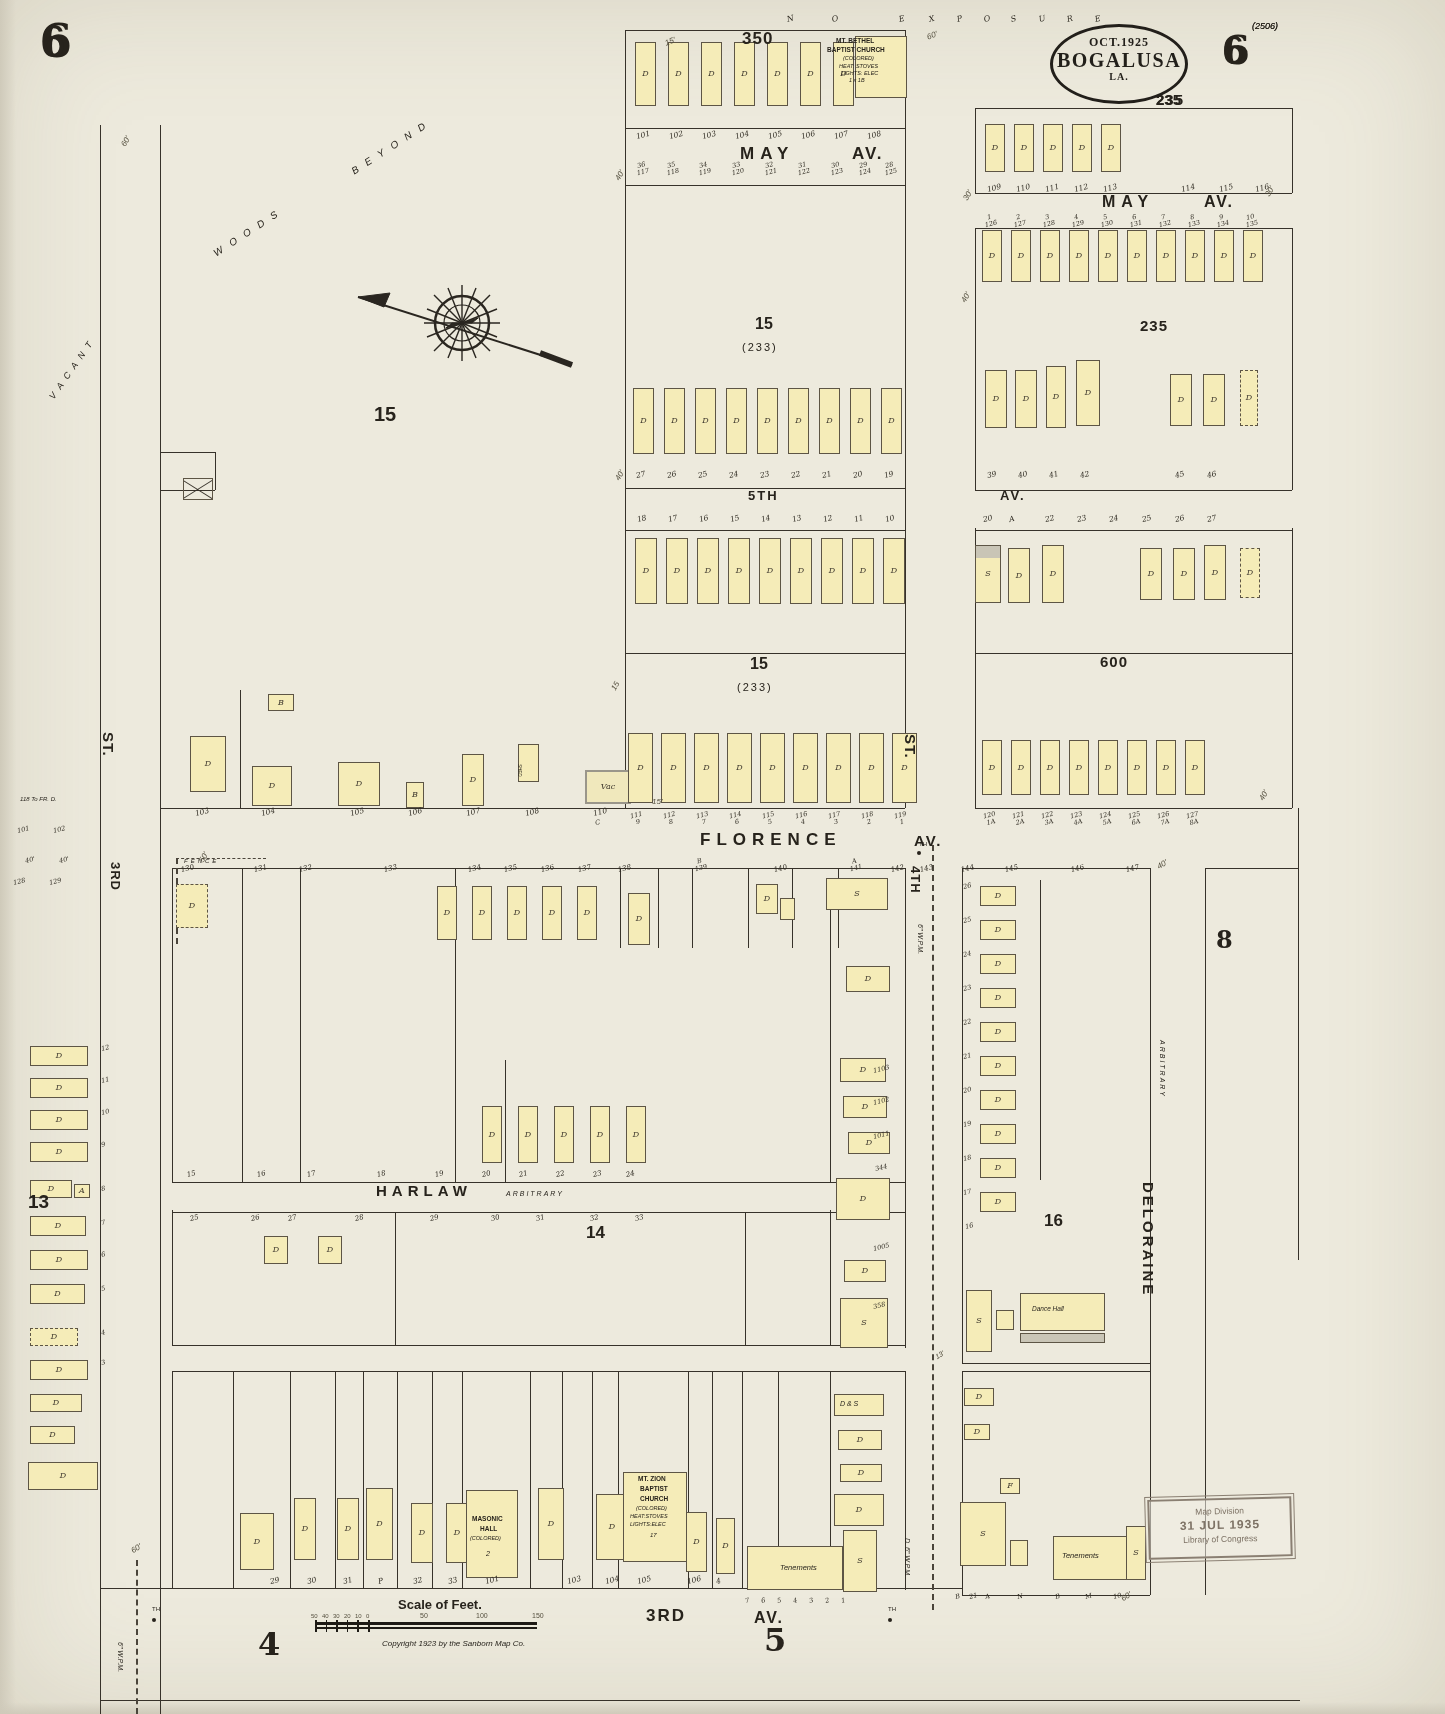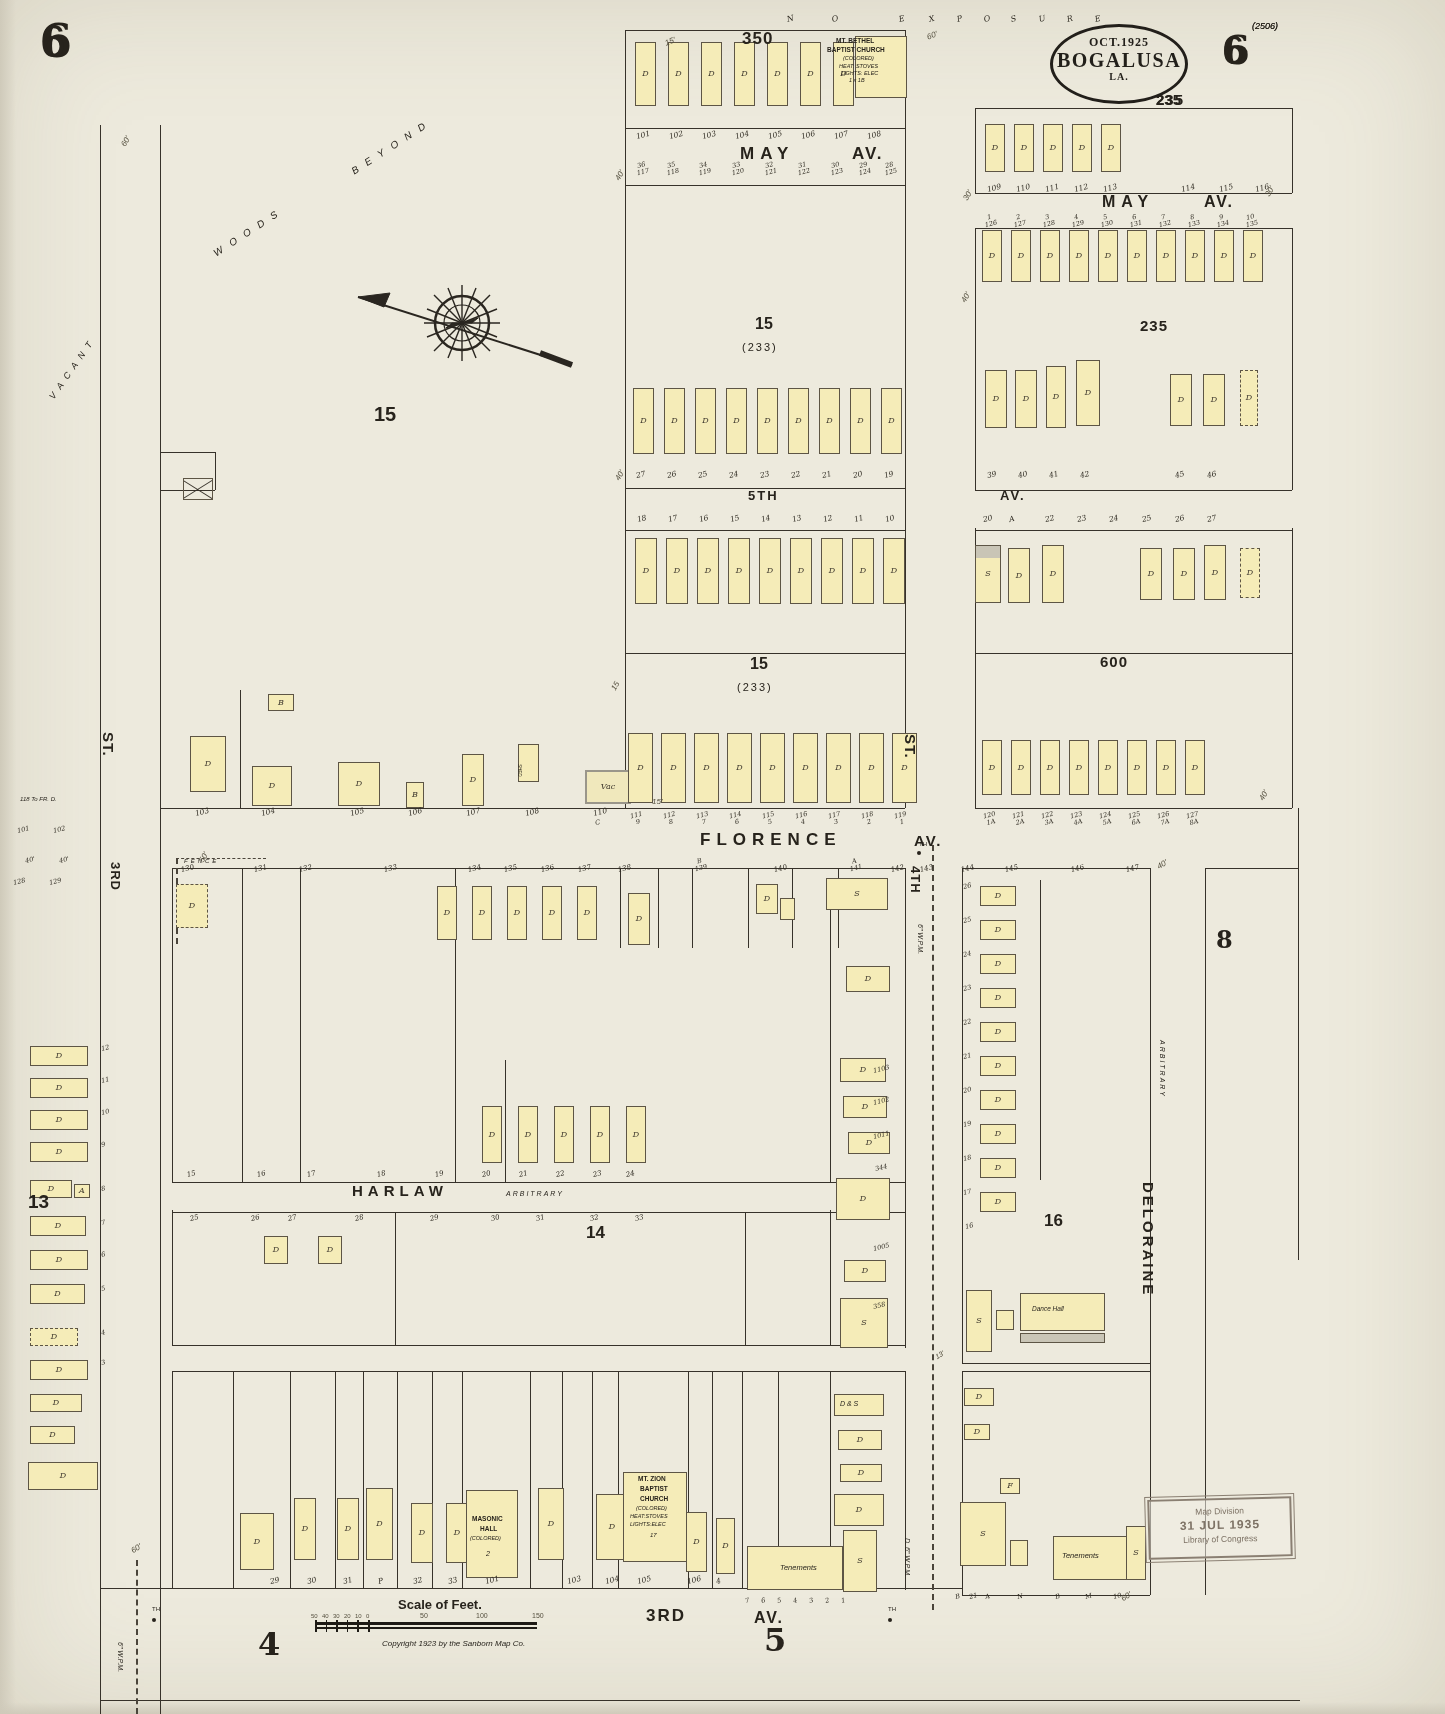--- a/index.html
+++ b/index.html
@@ -615,21 +615,21 @@
       <div class="txt b f" style="left: 1222px; top: 30px; font-size: 40px;">6</div>
       <div class="txt i" style="left: 1252px; top: 22px; font-size: 9px;">(2506)</div>
       <div class="txt b" style="left: 740px; top: 145px; font-size: 17px; letter-spacing: 6px;">MAY</div>
       <div class="txt b" style="left: 852px; top: 145px; font-size: 17px; letter-spacing: 2px;">AV.</div>
       <div class="txt b" style="left: 1102px; top: 194px; font-size: 16px; letter-spacing: 6px;">MAY</div>
       <div class="txt b" style="left: 1204px; top: 194px; font-size: 16px; letter-spacing: 2px;">AV.</div>
       <div class="txt b" style="left: 748px; top: 489px; font-size: 13px; letter-spacing: 2px;">5TH</div>
       <div class="txt b" style="left: 1000px; top: 489px; font-size: 13px; letter-spacing: 2px;">AV.</div>
       <div class="txt b" style="left: 700px; top: 831px; font-size: 17px; letter-spacing: 6px;">FLORENCE</div>
       <div class="txt b" style="left: 914px; top: 833px; font-size: 15px; letter-spacing: 2px;">AV.</div>
-      <div class="txt b" style="left: 352px; top: 1183px; font-size: 15px; letter-spacing: 5px;">HARLAW</div>
+      <div class="txt b" style="left: 376px; top: 1183px; font-size: 15px; letter-spacing: 5px;">HARLAW</div>
       <div class="txt i" style="left: 506px; top: 1190px; font-size: 7px; letter-spacing: 2px;">ARBITRARY</div>
       <div class="txt b" style="left: 646px; top: 1607px; font-size: 17px; letter-spacing: 2px;">3RD</div>
       <div class="txt b" style="left: 754px; top: 1610px; font-size: 16px; letter-spacing: 2px;">AV.</div>
       <div class="txt b" style="left: 116px; top: 732px; font-size: 15px; letter-spacing: 1px; transform: rotate(90deg);">ST.</div>
       <div class="txt b" style="left: 122px; top: 862px; font-size: 13px; letter-spacing: 1px; transform: rotate(90deg);">3RD</div>
       <div class="txt b" style="left: 918px; top: 734px; font-size: 15px; letter-spacing: 1px; transform: rotate(90deg);">ST.</div>
       <div class="txt b" style="left: 922px; top: 866px; font-size: 13px; letter-spacing: 1px; transform: rotate(90deg);">4TH</div>
       <div class="txt b" style="left: 1156px; top: 1182px; font-size: 15px; letter-spacing: 3px; transform: rotate(90deg);">DELORAINE</div>
       <div class="txt i" style="left: 1166px; top: 1040px; font-size: 7px; letter-spacing: 2px; transform: rotate(90deg);">ARBITRARY</div>
       <div class="txt i" style="left: 924px; top: 924px; font-size: 7px; transform: rotate(90deg);">6" W.P.M.</div>

